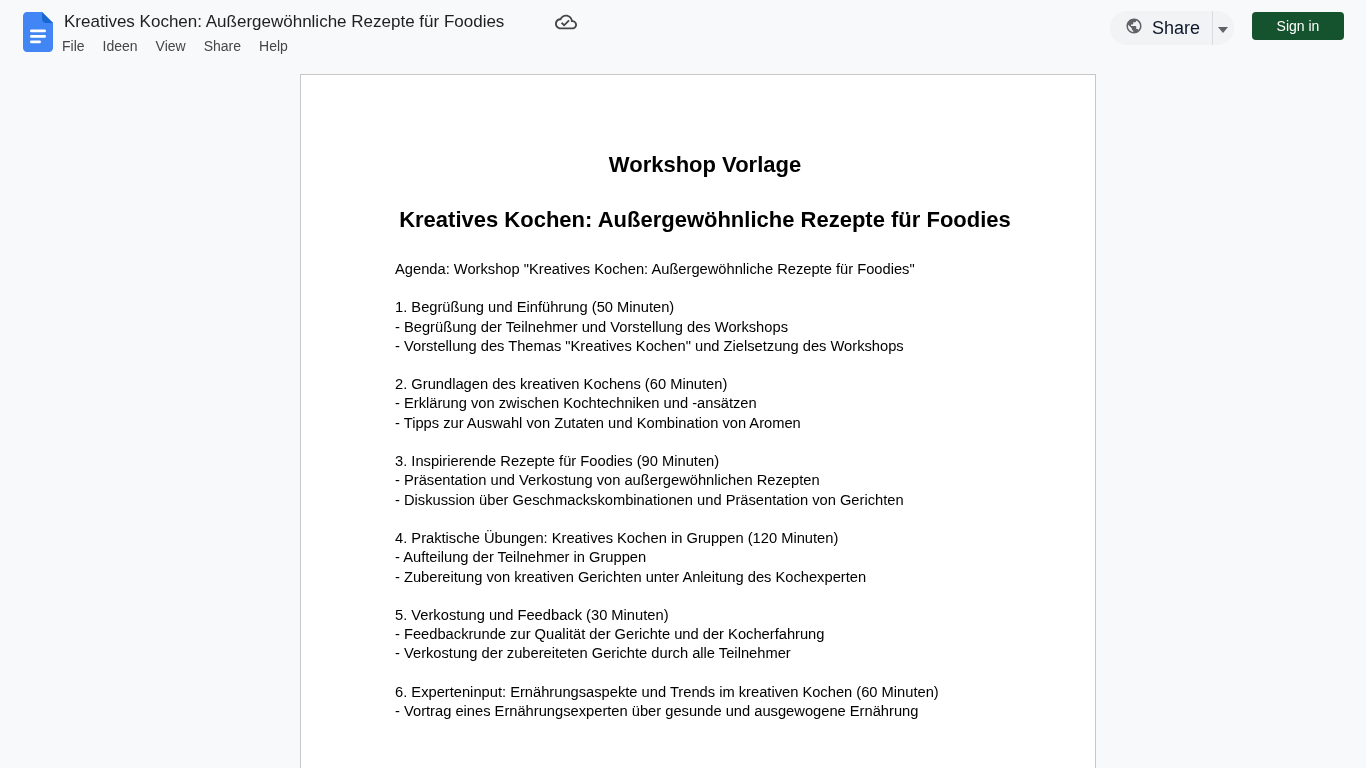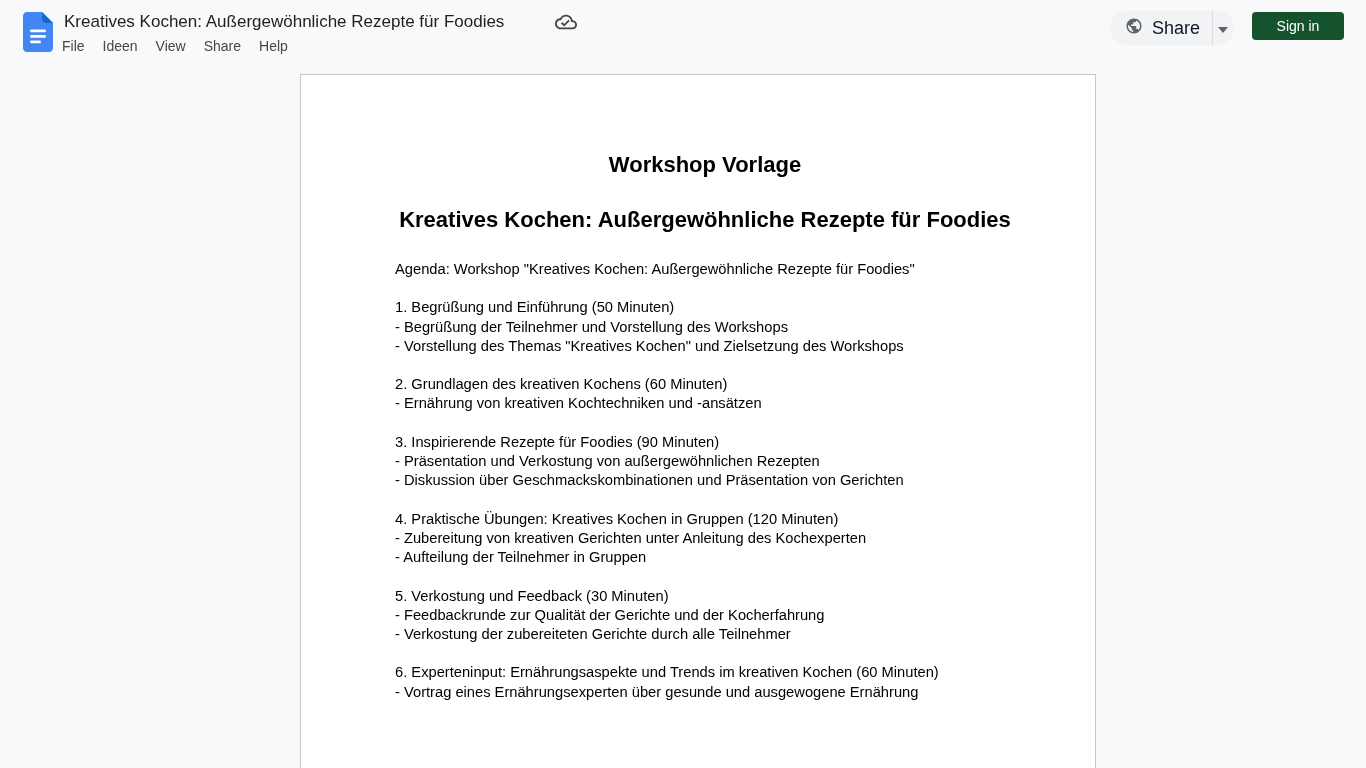--- a/index.html
+++ b/index.html
@@ -125,31 +125,32 @@
         <div class="paragraph">
           <div class="doc-line">Agenda: Workshop "Kreatives Kochen: Außergewöhnliche Rezepte für Foodies"</div>
         </div>
         <div class="paragraph">
           <div class="doc-line">1. Begrüßung und Einführung (50 Minuten)</div>
           <div class="doc-line">- Begrüßung der Teilnehmer und Vorstellung des Workshops</div>
           <div class="doc-line">- Vorstellung des Themas "Kreatives Kochen" und Zielsetzung des Workshops</div>
         </div>
         <div class="paragraph">
           <div class="doc-line">2. Grundlagen des kreativen Kochens (60 Minuten)</div>
-          <div class="doc-line">- Ernährung von kreativen Kochtechniken und -ansätzen</div>
+          <div class="doc-line">- Erklärung von zwischen Kochtechniken und -ansätzen</div>
+          <div class="doc-line">- Tipps zur Auswahl von Zutaten und Kombination von Aromen</div>
         </div>
         <div class="paragraph">
           <div class="doc-line">3. Inspirierende Rezepte für Foodies (90 Minuten)</div>
           <div class="doc-line">- Präsentation und Verkostung von außergewöhnlichen Rezepten</div>
           <div class="doc-line">- Diskussion über Geschmackskombinationen und Präsentation von Gerichten</div>
         </div>
         <div class="paragraph">
           <div class="doc-line">4. Praktische Übungen: Kreatives Kochen in Gruppen (120 Minuten)</div>
+          <div class="doc-line">- Aufteilung der Teilnehmer in Gruppen</div>
           <div class="doc-line">- Zubereitung von kreativen Gerichten unter Anleitung des Kochexperten</div>
-          <div class="doc-line">- Aufteilung der Teilnehmer in Gruppen</div>
         </div>
         <div class="paragraph">
           <div class="doc-line">5. Verkostung und Feedback (30 Minuten)</div>
           <div class="doc-line">- Feedbackrunde zur Qualität der Gerichte und der Kocherfahrung</div>
           <div class="doc-line">- Verkostung der zubereiteten Gerichte durch alle Teilnehmer</div>
         </div>
         <div class="paragraph">
           <div class="doc-line">6. Experteninput: Ernährungsaspekte und Trends im kreativen Kochen (60 Minuten)</div>
           <div class="doc-line">- Vortrag eines Ernährungsexperten über gesunde und ausgewogene Ernährung</div>
         </div>

